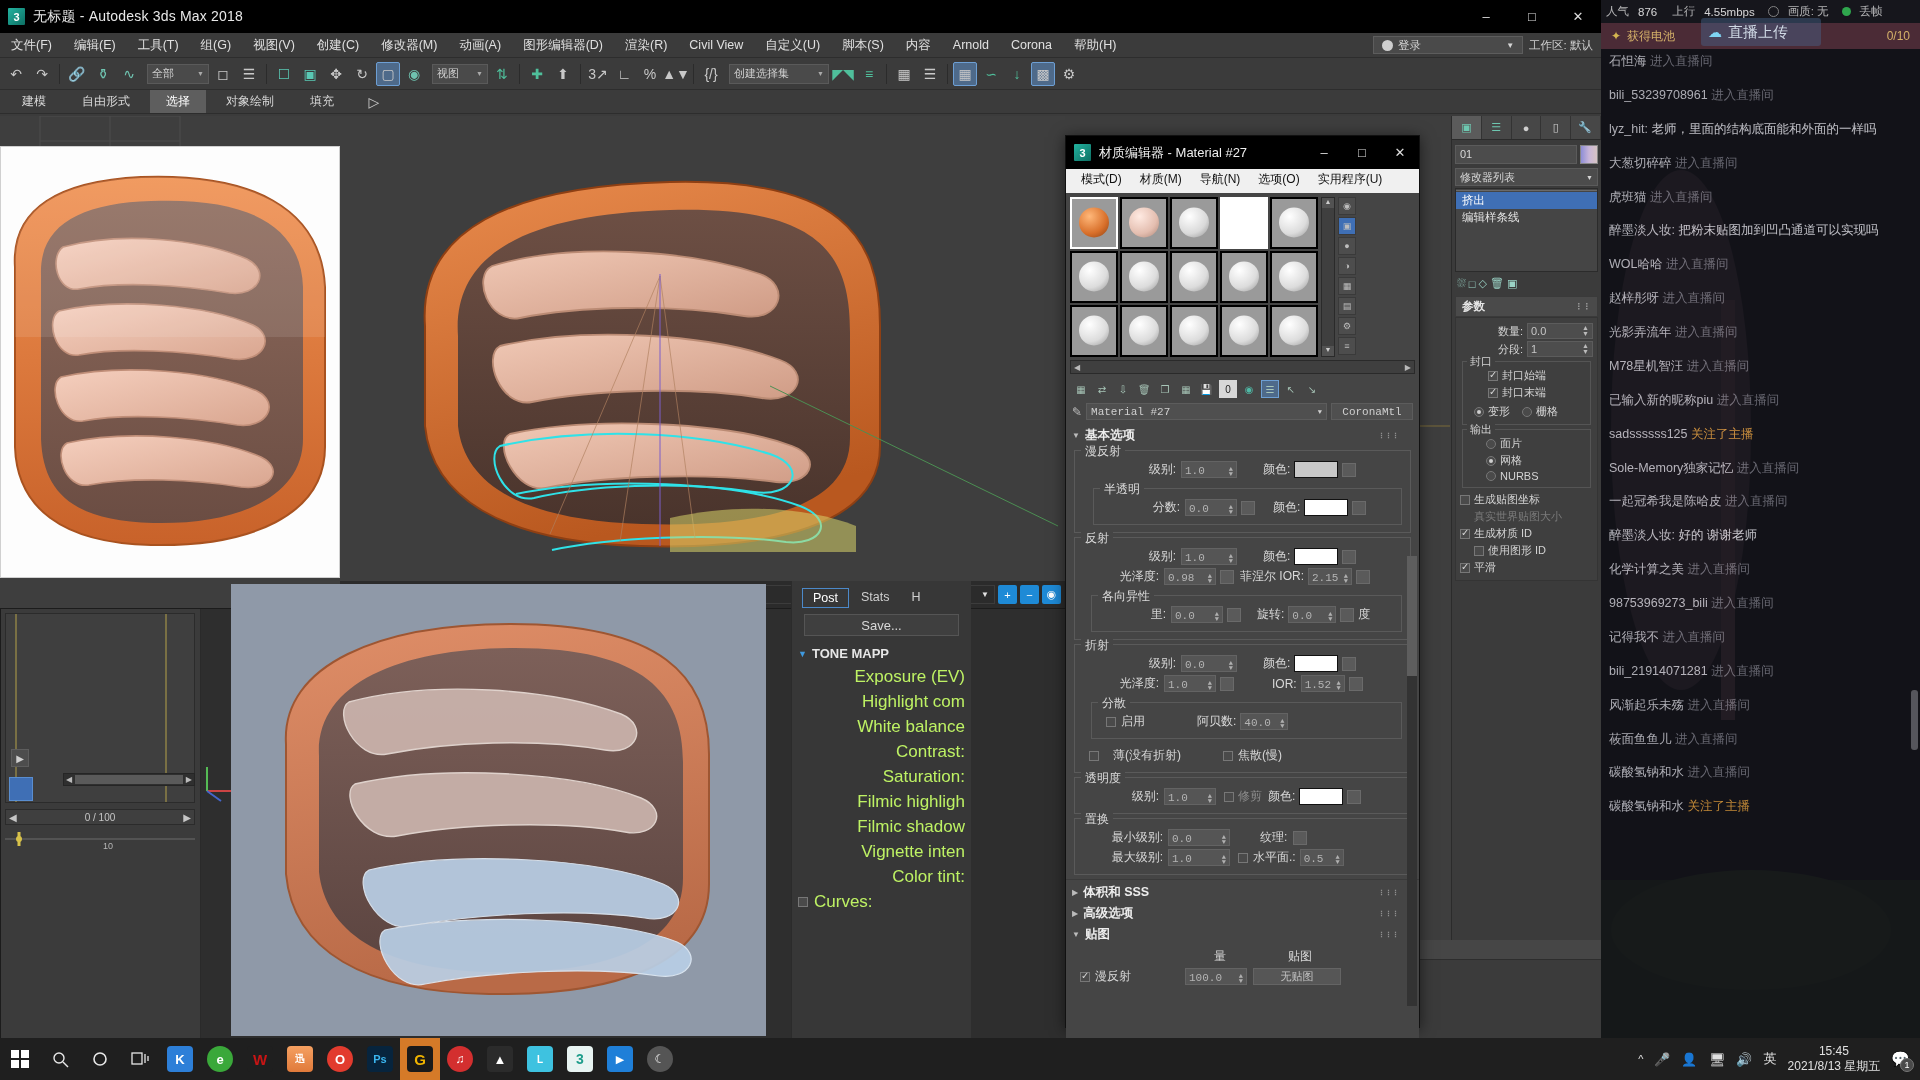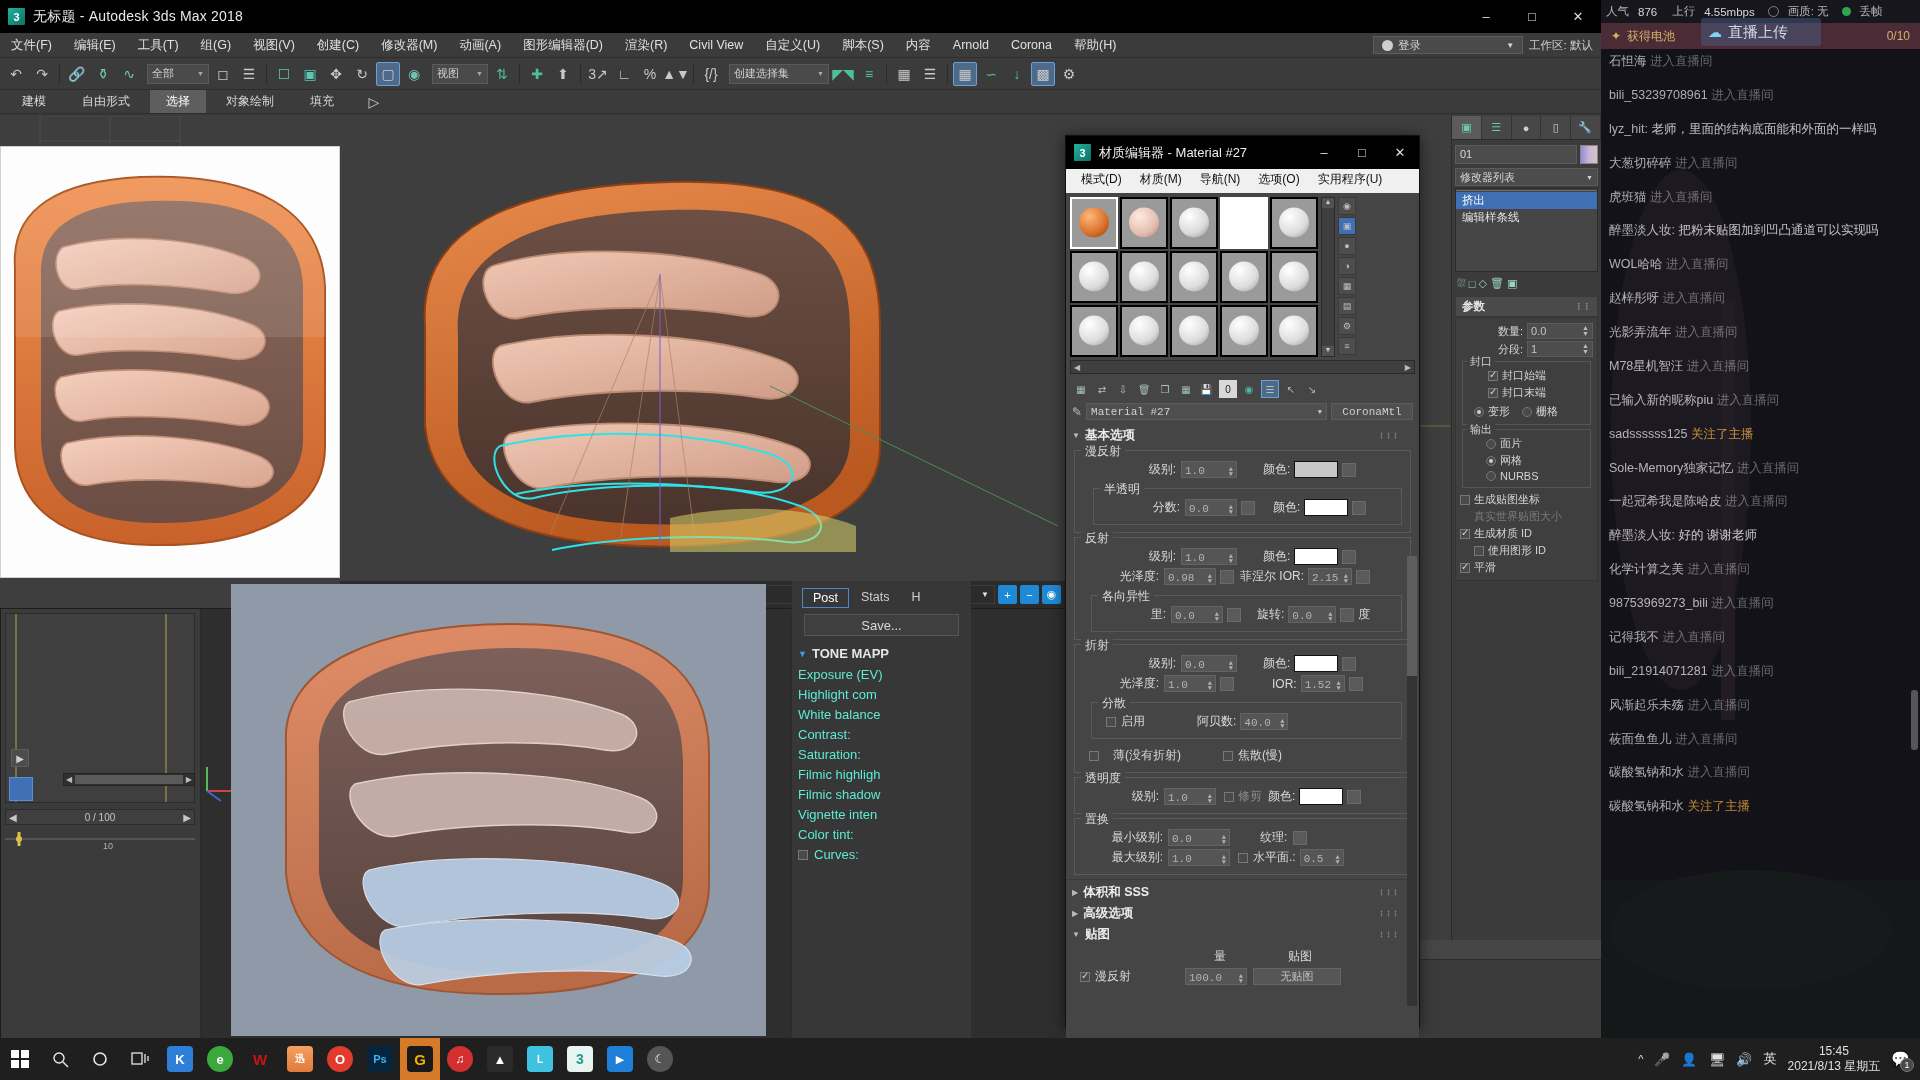--- a/index.html
+++ b/index.html
@@ -115,21 +115,21 @@
      font-family:"Liberation Mono","DejaVu Sans Mono",monospace; font-size:11px; display:flex; align-items:flex-end; padding:0 3px;}
   .num .ar { margin-left:auto; font-size:7px; color:#b0b0b0; line-height:5px; }
   .csw { height:17px; border:1px solid #111; }
   .mini { width:14px; height:14px; background:#5a5a5a; border:1px solid #6a6a6a; }
 
   
   .vfb { position:absolute; left:0px; top:680px; width:1080px; height:350px; background:#2e2e2e; border:1px solid #1c1c1c; }
   .vfb-tabs { display:flex; gap:2px; padding:3px 4px 0; }
   .vfb-tab { font-size:12.5px; color:#cfcfcf; padding:2px 10px; }
   .vfb-tab.on { border:1px solid #4c89c9; color:#fff; }
-  .vfb-lbl { font-size:13px; color:#5eead4; margin:5px 0; }
+  .vfb-lbl { font-size:17px; color:#bef264; margin:5px 0;text-align:right; }
 
   
   .bili { position:absolute; left:1601px; top:0; width:319px; height:1060px; background:#121218; overflow:hidden;}
   .bili-top { height:23px; background:#17171d; display:flex; align-items:center; gap:9px; font-size:11.5px; color:#d7d7d7; padding:0 5px;}
   .bili-bar { height:26px; background:#58313d; display:flex; align-items:center; padding:0 10px; font-size:12px; color:#ffd37a;}
   .chat { padding:4px 8px; }
   .cmsg { font-size:12.5px; line-height:1.35; color:#cfcfd6; margin:0 0 17px 0; white-space:nowrap; overflow:hidden;}
   .cmsg .act { color:#7b7b85; }
   .cmsg .fo { color:#e8a33d; }
   .cmsg .txt { color:#e4e4ea; }

